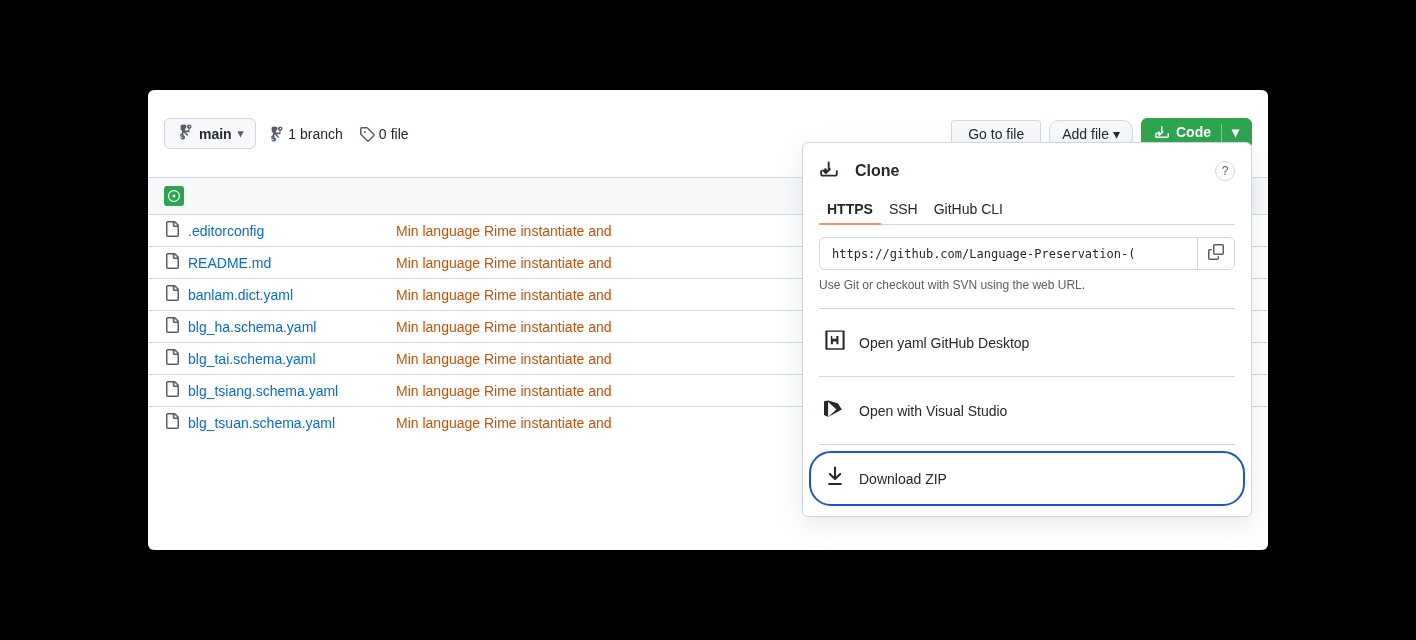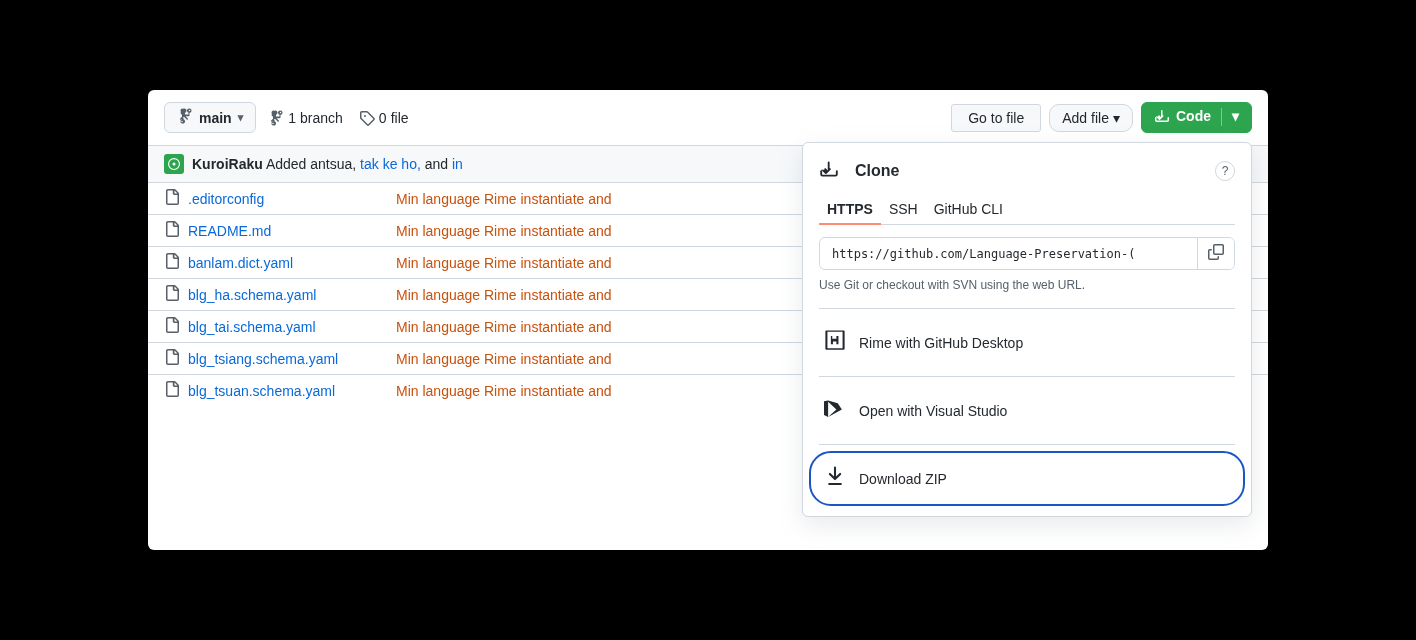--- a/index.html
+++ b/index.html
@@ -19,21 +19,21 @@
       min-height: 460px;
       border-radius: 6px;
       padding: 0;
       position: relative;
       overflow: hidden;
     }
     
     .toolbar {
       display: flex;
       align-items: center;
-      padding: 12px 16px;
+      padding: 28px 16px;
       gap: 12px;
       border-bottom: 1px solid #d0d7de;
     }
     .branch-selector {
       display: flex;
       align-items: center;
       gap: 6px;
       border: 1px solid #d0d7de;
       border-radius: 6px;
       padding: 5px 12px;
@@ -323,26 +323,20 @@
       </div>
     </div>
   </div>
 
   <div class="commit-row">
     <div class="commit-avatar">
       <svg width="14" height="14" viewBox="0 0 16 16" fill="#fff">
           <path d="M8 0a8 8 0 1 0 0 16A8 8 0 0 0 8 0ZM1.5 8a6.5 6.5 0 1 1 13 0 6.5 6.5 0 0 1-13 0ZM8 6a2 2 0 1 0 0 4 2 2 0 0 0 0-4Z"></path>
         </svg>
     </div>
-    <div>
-      <span class="commit-author">KuroiRaku</span>
-      <span class="commit-message">
-        Added antsua, <span style="color:#0969da;">tak ke ho,</span> and <span style="color:#0969da;">in</span>
-      </span>
-    </div>
   </div>
 
   <div class="file-list">
     <div class="file-row">
       <span class="file-icon"><svg width="16" height="16" viewBox="0 0 16 16" fill="currentColor">
             <path d="M2 1.75C2 .784 2.784 0 3.75 0h6.586c.464 0 .909.184 1.237.513l2.914 2.914c.329.328.513.773.513 1.237v9.586A1.75 1.75 0 0 1 13.25 16h-9.5A1.75 1.75 0 0 1 2 14.25Zm1.75-.25a.25.25 0 0 0-.25.25v12.5c0 .138.112.25.25.25h9.5a.25.25 0 0 0 .25-.25V6h-2.75A1.75 1.75 0 0 1 8.75 4.25V1.5Zm6.75.105V4.25c0 .138.112.25.25.25h2.645Z"></path>
           </svg></span>
       <a href="#" class="file-name">.editorconfig</a>
       <span class="file-commit">Min language Rime instantiate and</span>
     </div>
@@ -422,21 +416,21 @@
     <div class="url-hint">Use Git or checkout with SVN using the web URL.</div>
 
     <hr class="panel-divider">
 
     <div class="panel-action">
       <span class="panel-action-icon">
         <svg width="22" height="22" viewBox="0 0 16 16" fill="#24292f">
             <path d="M1.5 1h13l.5.5v13l-.5.5h-13l-.5-.5v-13zm1 1v12h11V2zm2 3h1.5v2H9V5h1.5v6H9V9H6.5v2H5V5z"></path>
           </svg>
       </span>
-      <span class="panel-action-label">Rime with GitHub Desktop</span>
+      <span class="panel-action-label">Open yaml GitHub Desktop</span>
     </div>
 
     <hr class="panel-divider">
 
     <div class="panel-action">
       <span class="panel-action-icon">
         <svg width="22" height="22" viewBox="0 0 16 16" fill="#24292f">
             <path d="M3 3.5l6 5.5-6 5.5V3.5zm0-1L0 3v10l3 1.5 10-5.5L10 4.5z"></path>
           </svg>
       </span>

